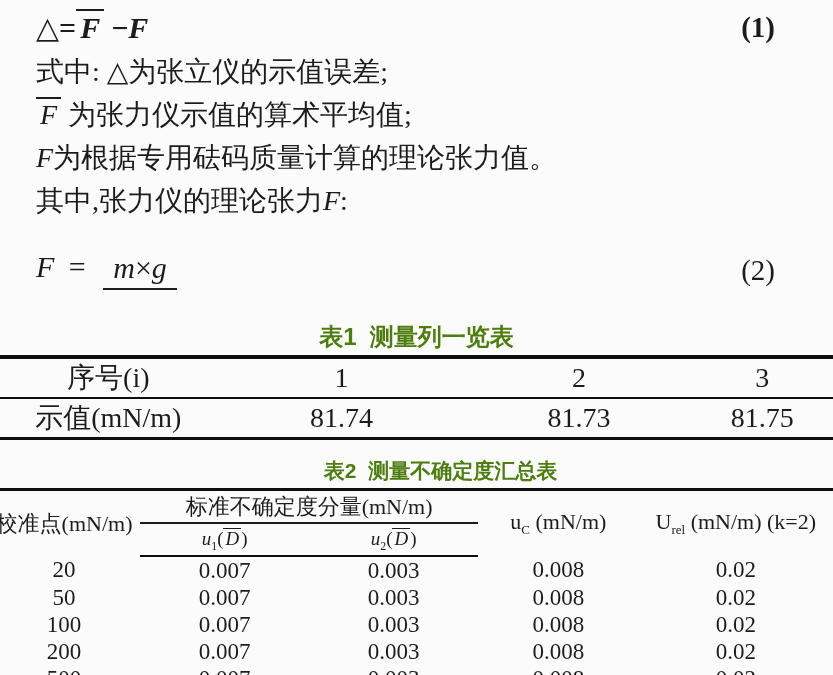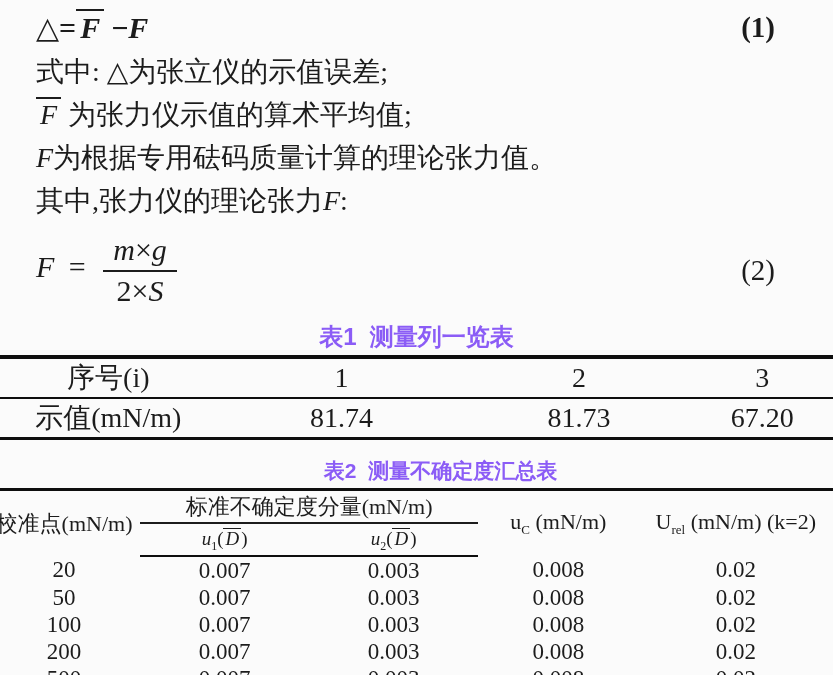--- a/index.html
+++ b/index.html
@@ -63,21 +63,21 @@
     border-bottom: 2px solid #1c1c1c;
     padding: 0 10px 3px 10px;
   }
   .frac .den { display: block; padding-top: 2px; }
   
   .tbl-title {
     text-align: center;
     font-family: "Liberation Sans", "DejaVu Sans", sans-serif;
     font-weight: 700;
     white-space: pre;
-    color: #8b5cf6;
+    color: #4d7c0f;
   }
   .t1-title { margin-top: 12px; font-size: 24px; line-height: 30px; }
   .t2-title { margin-top: 17px; font-size: 21px; line-height: 27px; padding-left: 48px; }
   
   table { border-collapse: collapse; table-layout: fixed; }
   .table1 {
     width: 833px;
     margin-top: 3px;
     border-top: 4px solid #0e0e0e;
     border-bottom: 3px solid #0e0e0e;
@@ -140,21 +140,20 @@
     <div class="para-line">
       <span>其中,张力仪的理论张力</span><span class="var">F</span><span>:</span>
     </div>
 
     <div class="eq2-row">
       <span>
         <span class="var">F</span>
         <span class="sp-l">=</span>
         <span class="frac">
           <span class="num"><span class="var">m</span><span>×</span><span class="var">g</span></span>
-          <span class="den"><span class="roman">2</span><span>×</span><span class="var">S</span></span>
         </span>
       </span>
       <span class="eq-num">(2)</span>
     </div>
 
   </div>
 
   <div class="tbl-title t1-title">表1  测量列一览表</div>
 
   <table class="table1">
@@ -168,21 +167,21 @@
         <tr class="hrow">
       <td>序号(i)</td>
       <td>1</td>
       <td>2</td>
       <td>3</td>
     </tr>
     <tr class="drow">
       <td>示值(mN/m)</td>
       <td>81.74</td>
       <td>81.73</td>
-      <td>67.20</td>
+      <td>81.75</td>
     </tr>
   </tbody>
     </table>
 
   <div class="tbl-title t2-title">表2  测量不确定度汇总表</div>
 
   <table class="table2">
     <colgroup>
       <col style="width:18%">
         <col style="width:20%">

